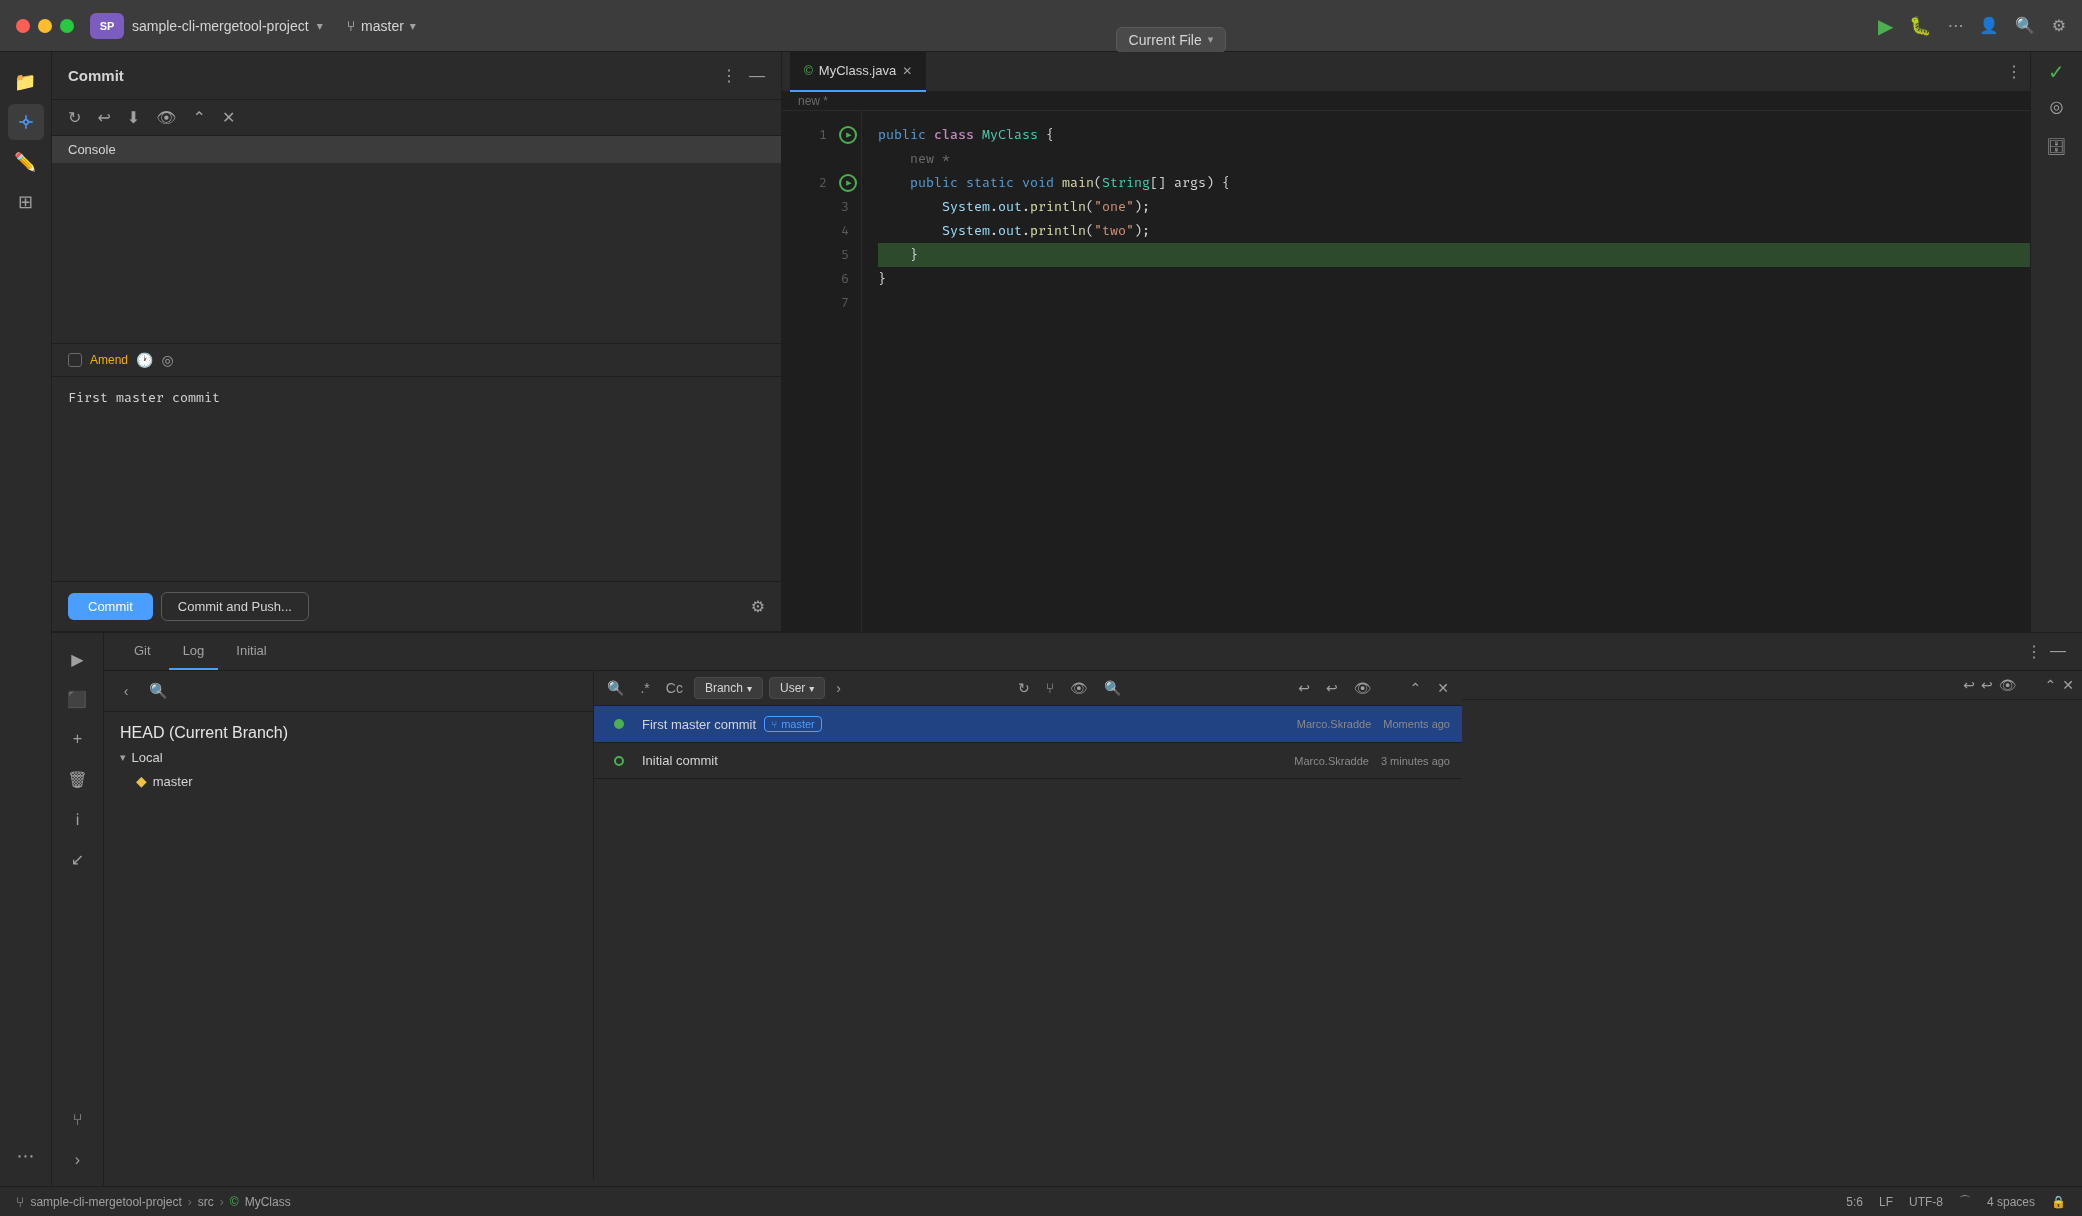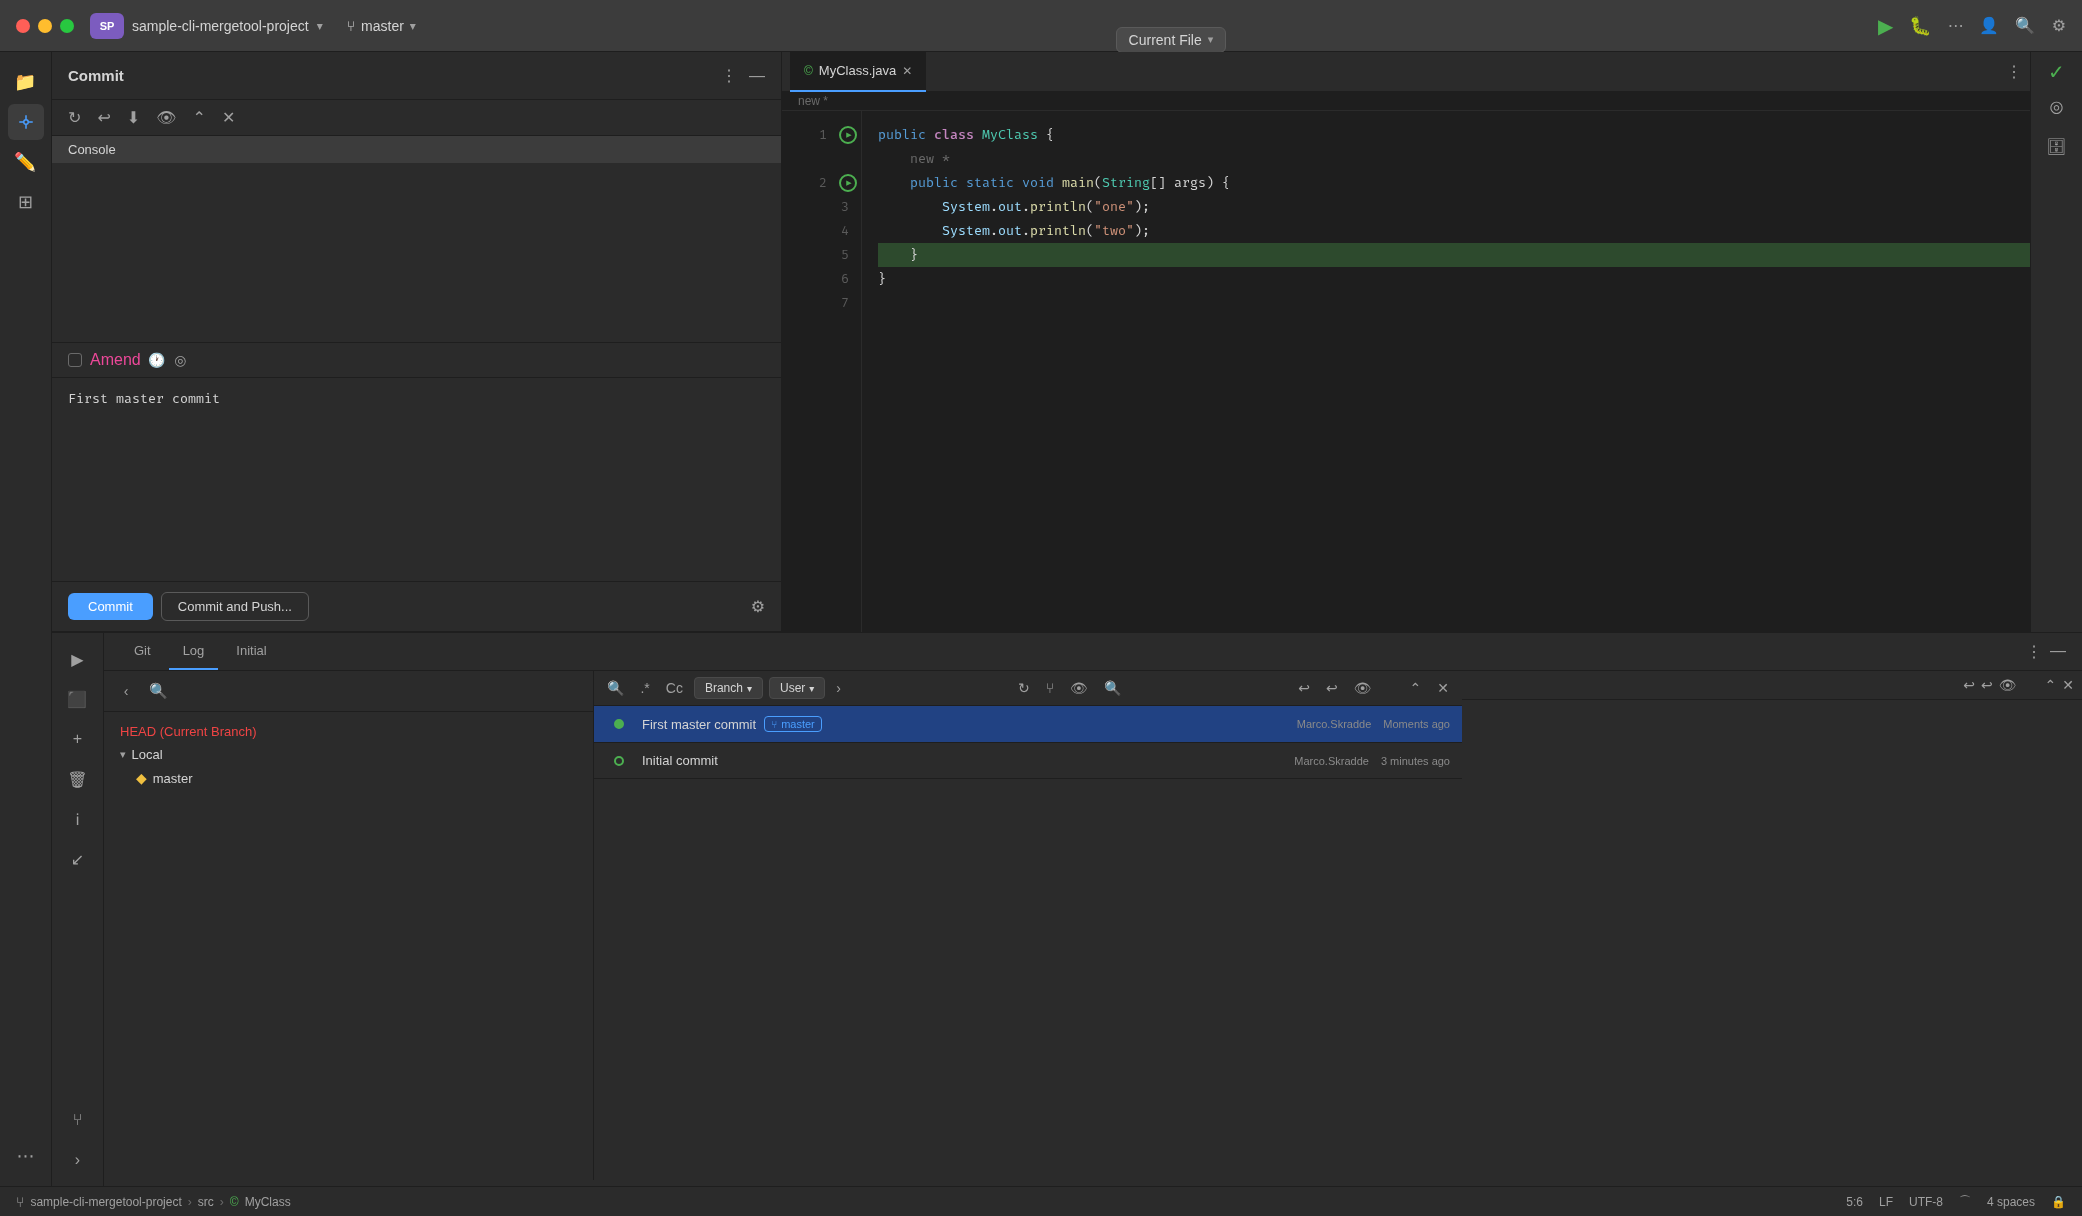--- a/index.html
+++ b/index.html
@@ -203,22 +203,22 @@
     }
     .checkbox {
       width: 14px;
       height: 14px;
       border: 1px solid #6a6a6a;
       border-radius: 3px;
       background: transparent;
       cursor: pointer;
     }
     .amend-label {
-      font-size: 16px;
-      color: #ec4899;
+      font-size: 12px;
+      color: #eab308;
     }
     .amend-icon {
       color: #a0a0a0;
       font-size: 14px;
       cursor: pointer;
     }
 
     
     .commit-message {
       padding: 12px 16px;
@@ -341,22 +341,22 @@
     }
 
     .log-branches {
       flex: 1;
       overflow-y: auto;
       padding: 8px 0;
     }
     .branch-item {
       display: flex;
       padding: 4px 16px;
-      font-size: 13px;
-      color: #ef4444;
+      font-size: 16px;
+      color: #e5e5e5;
       cursor: pointer;
       gap: 6px;
     }
 
     .local-section {
       display: flex;
       flex-direction: column;
     }
     .local-header {
       display: flex;

